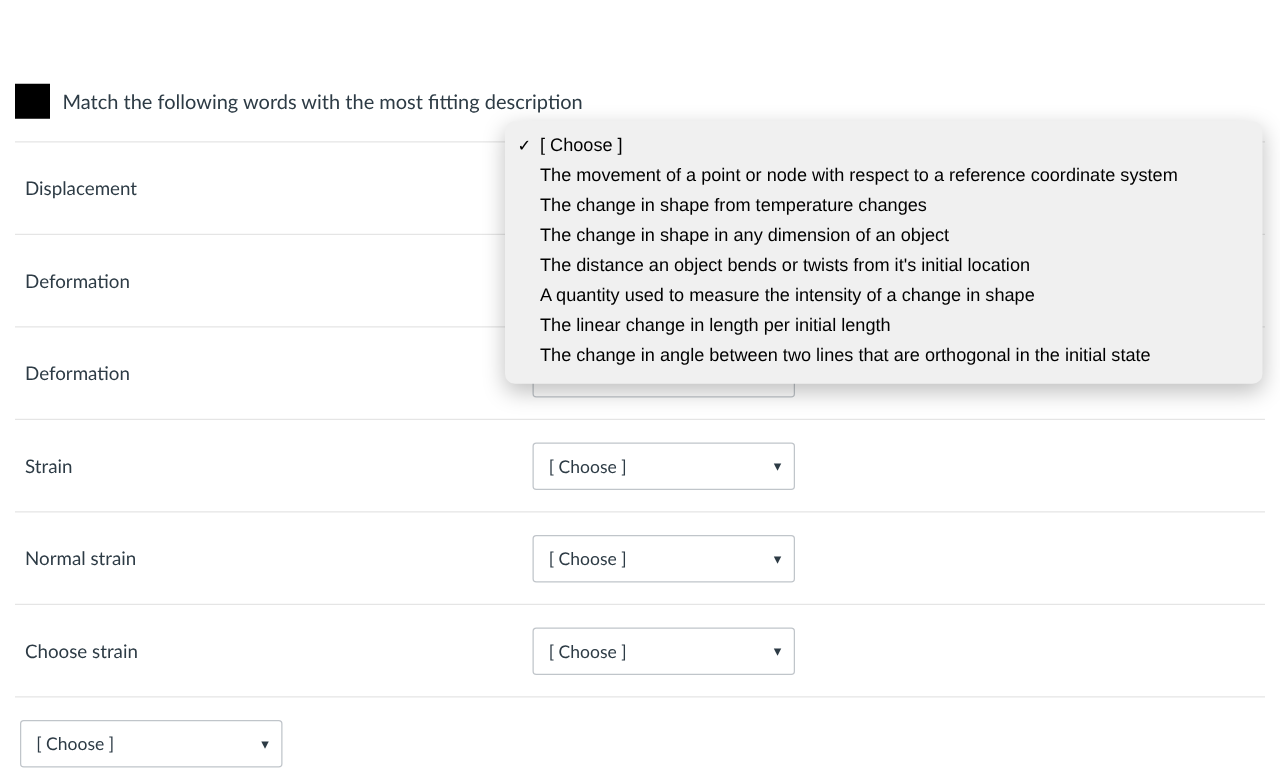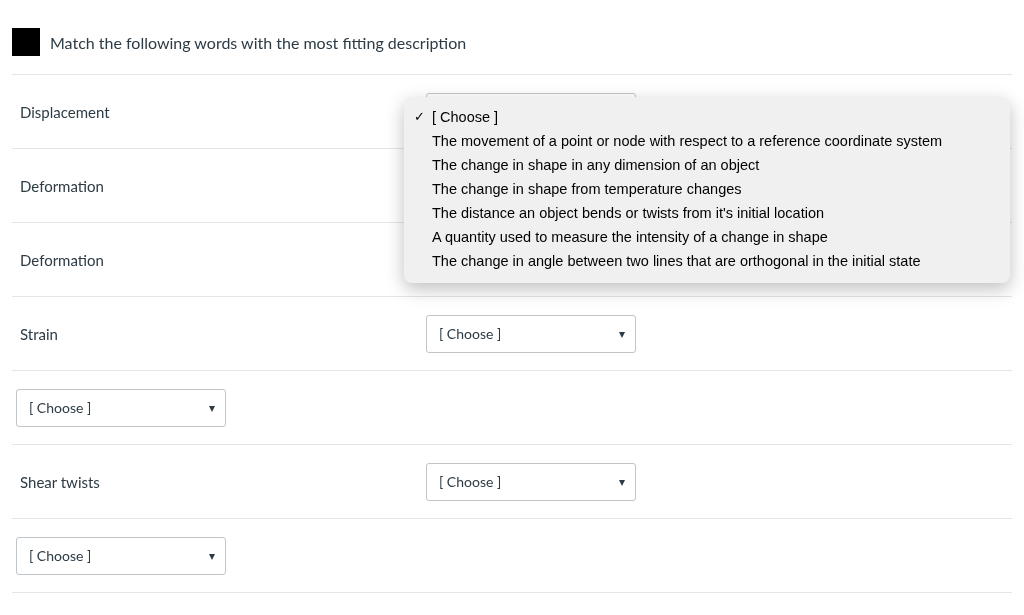--- a/index.html
+++ b/index.html
@@ -13,20 +13,21 @@
     }
     .container {
       padding: 28px 12px 0 12px;
     }
     .question-header {
       display: flex;
       align-items: center;
       padding-bottom: 18px;
       border-bottom: 1px solid #e5e5e5;
       margin-bottom: 0;
+      margin-top: 39px;
     }
     .question-number-box {
       width: 28px;
       height: 28px;
       background: #000;
       margin-right: 10px;
       flex-shrink: 0;
     }
     .question-text {
       font-size: 16px;
@@ -148,30 +149,31 @@
       <div class="match-label">Strain</div>
       <div class="select-wrap">
         <div class="fake-select">
           <span>[ Choose ]</span>
           <span class="chevron-icon">▾</span>
         </div>
       </div>
     </div>
 
     <div class="match-row">
-      <div class="select-wrap">
-        <div class="fake-select">
-          <span>[ Choose ]</span>
-          <span class="chevron-icon">▾</span>
-        </div>
-      </div>
-    </div>
-
-    <div class="match-row">
-      <div class="match-label">Shear twists</div>
+      <div class="match-label">Normal strain</div>
+      <div class="select-wrap">
+        <div class="fake-select">
+          <span>[ Choose ]</span>
+          <span class="chevron-icon">▾</span>
+        </div>
+      </div>
+    </div>
+
+    <div class="match-row">
+      <div class="match-label">Choose strain</div>
       <div class="select-wrap">
         <div class="fake-select">
           <span>[ Choose ]</span>
           <span class="chevron-icon">▾</span>
         </div>
       </div>
     </div>
 
     <div class="match-row">
       <div class="select-wrap">
@@ -188,33 +190,37 @@
     <div class="dropdown-item">
       <span class="dropdown-check">✓</span>
       <span class="dropdown-text">[ Choose ]</span>
     </div>
     <div class="dropdown-item">
       <span class="dropdown-check"></span>
       <span class="dropdown-text">The movement of a point or node with respect to a reference coordinate system</span>
     </div>
     <div class="dropdown-item">
       <span class="dropdown-check"></span>
+      <span class="dropdown-text">The change in shape from temperature changes</span>
+    </div>
+    <div class="dropdown-item">
+      <span class="dropdown-check"></span>
       <span class="dropdown-text">The change in shape in any dimension of an object</span>
     </div>
     <div class="dropdown-item">
       <span class="dropdown-check"></span>
-      <span class="dropdown-text">The change in shape from temperature changes</span>
-    </div>
-    <div class="dropdown-item">
-      <span class="dropdown-check"></span>
       <span class="dropdown-text">The distance an object bends or twists from it's initial location</span>
     </div>
     <div class="dropdown-item">
       <span class="dropdown-check"></span>
       <span class="dropdown-text">A quantity used to measure the intensity of a change in shape</span>
     </div>
     <div class="dropdown-item">
       <span class="dropdown-check"></span>
+      <span class="dropdown-text">The linear change in length per initial length</span>
+    </div>
+    <div class="dropdown-item">
+      <span class="dropdown-check"></span>
       <span class="dropdown-text">The change in angle between two lines that are orthogonal in the initial state</span>
     </div>
   </div>
 
 </div>
 
 </body></html>

